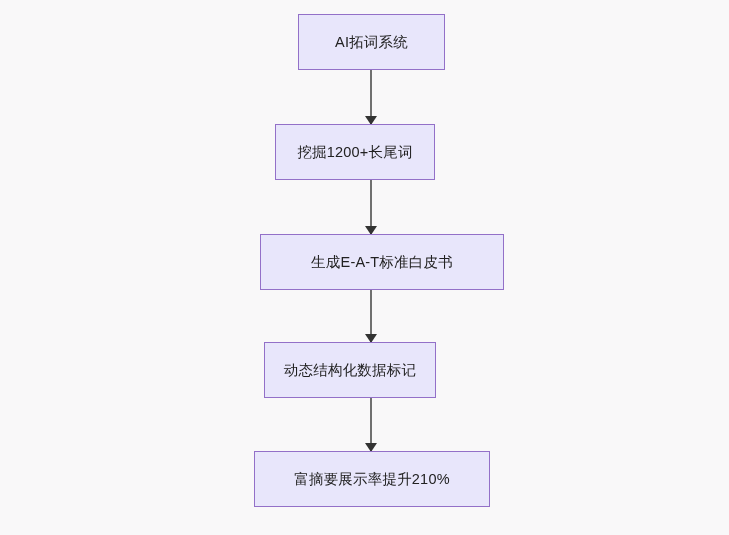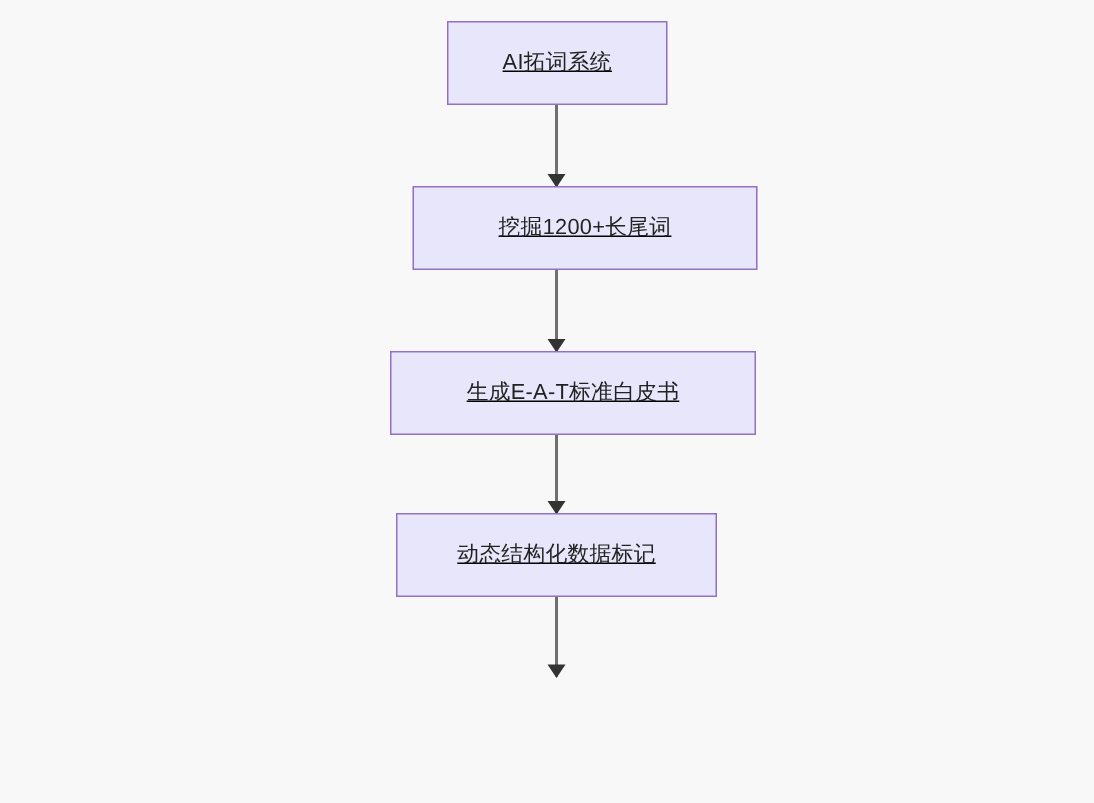--- a/index.html
+++ b/index.html
@@ -27,34 +27,33 @@
     position: absolute;
     box-sizing: border-box;
     height: 56px;
     background: #e8e6fb;
     border: 1px solid #9370c8;
     border-radius: 0;
     display: flex;
     align-items: center;
     justify-content: center;
     z-index: 2;
-    text-decoration: underline;
   }
   .node-label {
     font-size: 14.5px;
     line-height: 1;
     color: #222222;
     white-space: nowrap;
     letter-spacing: 0.2px;
   }
 
   .node-1 { left: 298px; top: 14px;  width: 147px; }
-  .node-2 { left: 275px; top: 124px; width: 230px; }
+  .node-2 { left: 275px; top: 124px; width: 160px; }
   .node-3 { left: 260px; top: 234px; width: 244px; }
-  .node-4 { left: 264px; top: 342px; width: 214px; text-align: right; }
+  .node-4 { left: 264px; top: 342px; width: 172px; text-align: right; }
   .node-5 { left: 254px; top: 451px; width: 236px; }
 
   
   .edge {
     position: absolute;
     left: 370px;
     width: 2px;
     background: #707070;
     z-index: 1;
   }
@@ -105,14 +104,17 @@
   </div>
 
   <div class="node node-4">
     <span class="node-label">动态结构化数据标记</span>
   </div>
 
   <div class="edge edge-4">
     <span class="arrowhead"></span>
   </div>
 
+  <div class="node node-5">
+    <span class="node-label">富摘要展示率提升210%</span>
+  </div>
 
 </div>
 
 </body></html>

